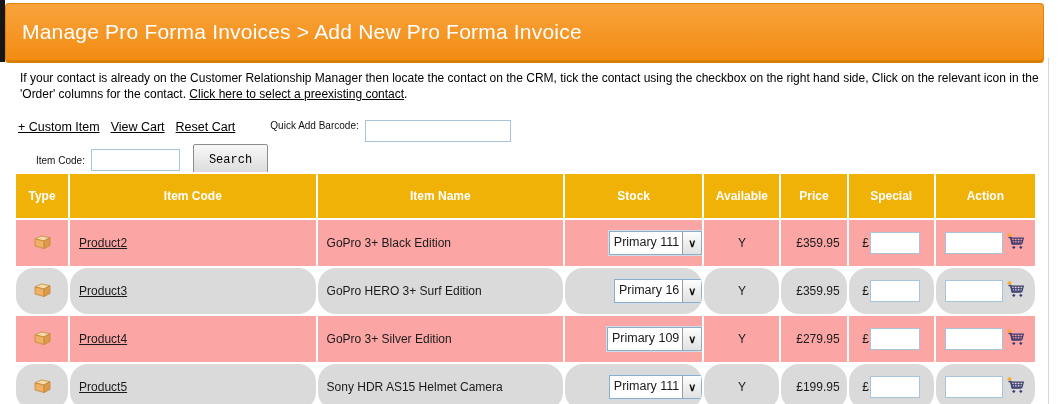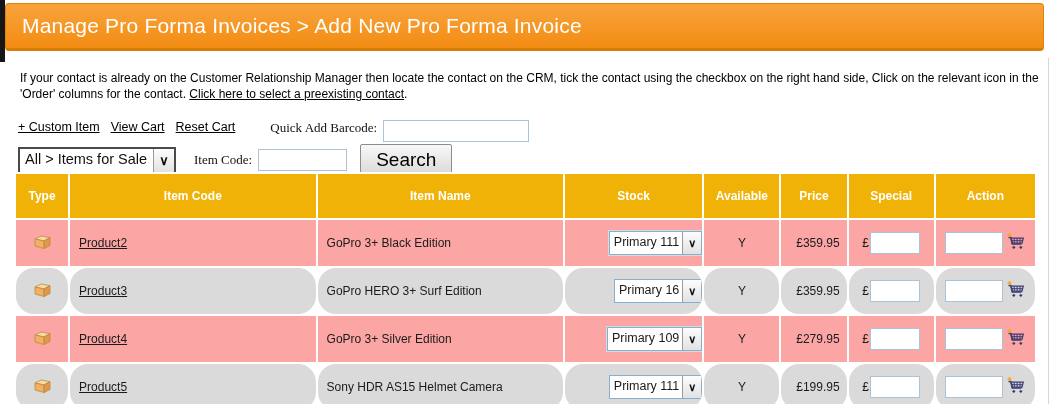--- a/index.html
+++ b/index.html
@@ -16,21 +16,21 @@
     background: #161616;
   }
   
   .right-line {
     position: absolute; left: 1048px; top: 58px; width: 1px; height: 346px;
     background: #d6d6d6;
   }
 
   
   .titlebar {
-    position: absolute; left: 5px; top: 3px; width: 1039px; height: 48px;
+    position: absolute; left: 5px; top: 3px; width: 1039px; height: 60px;
     background: linear-gradient(#f9a33c, #f28c12);
     border: 1px solid #e28206;
     border-bottom: 3px solid #d87e04;
     border-radius: 4px;
     display: flex; align-items: center;
     padding-left: 16px;
   }
   .titlebar h1 {
     color: #ffffff; font-size: 21px; font-weight: 400; letter-spacing: 0.2px;
   }
@@ -43,35 +43,35 @@
   .instructions a { color: #000; text-decoration: underline; cursor: pointer; }
 
   
   .toolbar { position: absolute; left: 18px; top: 120px; width: 1020px; }
   .toolbar-row1 { display: flex; align-items: flex-start; height: 22px; }
   .toolbar-row2 { display: flex; align-items: center; margin-top: 4px; height: 28px; }
   .tb-link {
     font-size: 12.5px; color: #000; text-decoration: underline;
     margin-right: 11px; cursor: pointer; white-space: nowrap;
   }
-  .tb-label { font-size: 13px; white-space: nowrap; font-family: Liberation Serif, serif; }
+  .tb-label { font-size: 10px; white-space: nowrap; }
   .lbl-quick { margin-left: 24px; margin-right: 6px; }
   .lbl-itemcode { margin-left: 18px; margin-right: 6px; }
   input[type="text"] {
     border: 1px solid #a9c3d9; background: #fff; height: 22px;
     font-family: "Liberation Sans", sans-serif; font-size: 12px; padding: 0 3px;
     outline: none;
   }
   .quick-input { width: 146px; }
   .itemcode-input { width: 89px; height: 24px; }
   .search-btn {
     margin-left: 13px; height: 32px; padding: 0 15px;
     background: linear-gradient(#f8f8f8, #d9d9d9);
     border: 1px solid #8d8d8d; border-radius: 2px;
-    font-family: Liberation Sans, sans-serif; font-size: 19px; color: #000;
+    font-family: Liberation Mono, monospace; font-size: 12px; color: #000;
     cursor: pointer;
   }
   
   .selectbox {
     display: inline-flex; align-items: stretch; background: #fff; cursor: pointer;
   }
   .sel-cat { border: 2px solid #4a4a4a; height: 27px; width: 158px; }
   .sel-cat .sel-text { font-size: 14.5px; padding: 2px 4px 0 5px; flex: 1; white-space: nowrap; overflow: hidden; }
   .sel-stock { border: 1px solid #8faec6; outline: 1px solid #d0dde8; height: 24px; }
   .sel-stock .sel-text { font-size: 12.5px; padding: 3px 3px 0 4px; white-space: nowrap; }
@@ -125,24 +125,20 @@
 
 <div class="toolbar">
   <div class="toolbar-row1">
     <a class="tb-link">+ Custom Item</a>
     <a class="tb-link">View Cart</a>
     <a class="tb-link">Reset Cart</a>
     <span class="tb-label lbl-quick">Quick Add Barcode:</span>
     <input type="text" class="quick-input" value="" style="">
   </div>
   <div class="toolbar-row2">
-    <div class="selectbox sel-cat">
-      <span class="sel-text">All &gt; Items for Sale</span>
-      <span class="sel-btn">∨</span>
-    </div>
     <span class="tb-label lbl-itemcode">Item Code:</span>
     <input type="text" class="itemcode-input" value="" style="">
     <button class="search-btn">Search</button>
   </div>
 </div>
 
 <table class="items">
   <colgroup>
     <col style="width:52px">
       <col style="width:245px">

